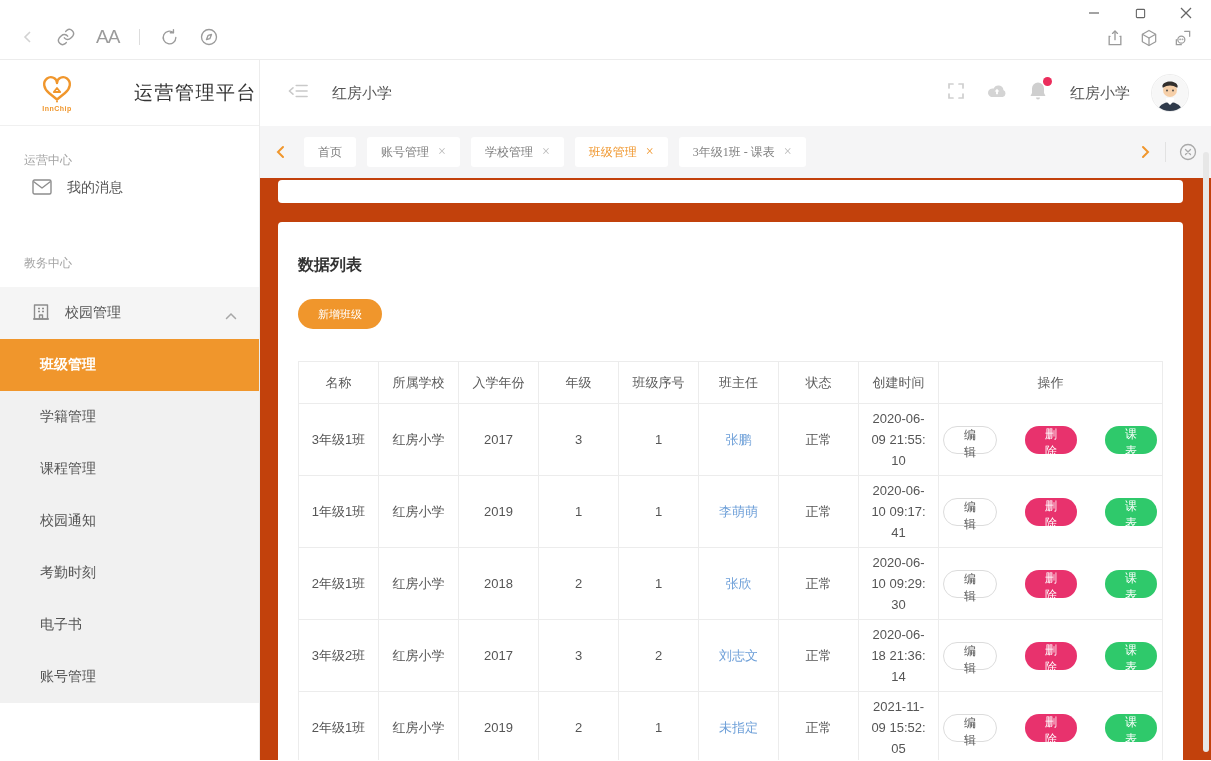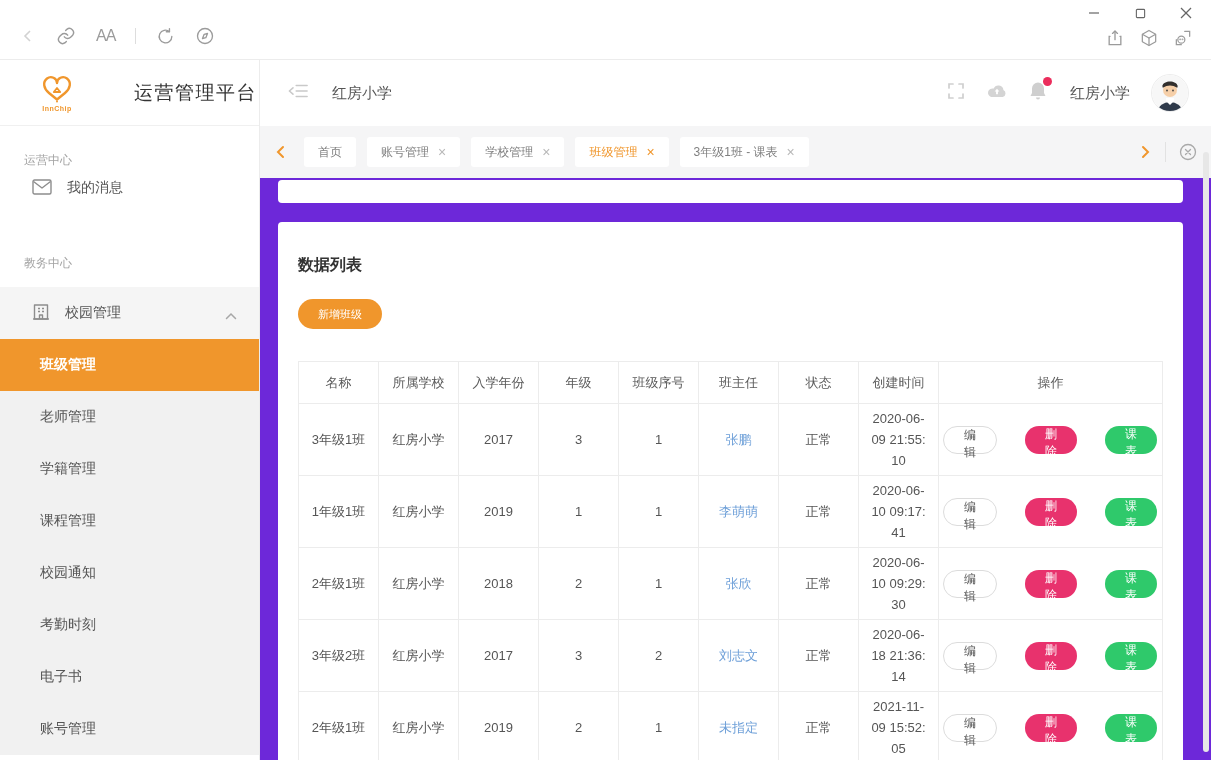--- a/index.html
+++ b/index.html
@@ -4,21 +4,21 @@
 <style>
   * { margin:0; padding:0; box-sizing:border-box; }
   html,body { width:1211px; height:761px; overflow:hidden; background:#fff;
     font-family:"Liberation Sans","DejaVu Sans",sans-serif; }
 
   
   .titlebar { position:relative; height:60px; background:#fff; border-bottom:1px solid #ececec; }
   .tb-left { position:absolute; left:20px; top:26px; display:flex; align-items:center; gap:20px; }
   .tb-left svg { display:block; }
   .tb-divider { width:1px; height:16px; background:#ddd; }
-  .font-glyph { font-size:16px; color:#9b9b9b; letter-spacing:-1px;text-align:right; }
+  .font-glyph { font-size:19px; color:#9b9b9b; letter-spacing:-1px;text-align:right; }
   .win-controls { position:absolute; right:10px; top:2px; display:flex; align-items:center; gap:16px; }
   .win-btn { width:30px; height:22px; display:flex; align-items:center; justify-content:center; cursor:pointer; }
   .tb-right { position:absolute; right:18px; top:28px; display:flex; align-items:center; gap:14px; }
   .tb-right .icon-btn { cursor:pointer; }
 
   
   .app { display:flex; height:700px; }
   .sidebar { width:260px; flex-shrink:0; background:#fff; border-right:1px solid #ececec; overflow:hidden; }
   .logo { height:66px; border-bottom:1px solid #f0f0f0; display:flex; align-items:center; padding-left:36px; gap:8px; }
   .logo-mark { width:42px; text-align:center; }
@@ -28,33 +28,33 @@
   .side-label { margin:26px 0 0 24px; height:17px; font-size:12px; color:#a3a3a3; }
   .menu-item { height:50px; margin-top:10px; display:flex; align-items:flex-start; padding-left:32px; gap:15px;
     font-size:14px; color:#555; cursor:pointer; }
   .group-header { margin-top:15px; height:52px; background:#f5f5f5; display:flex; align-items:center;
     padding-left:32px; gap:15px; font-size:14px; color:#555; position:relative; cursor:pointer; }
   .group-header .chev { position:absolute; right:22px; top:20px; }
   .submenu { background:#f1f1f1; }
   .submenu-item { height:52px; display:flex; align-items:center; padding-left:40px; font-size:14px; color:#555; cursor:pointer; }
   .submenu-item.active { background:#f0962c; color:#fff; font-weight:bold; }
 
-  .content { flex:1; min-width:0; position:relative; background:#6d28d9; display:flex; flex-direction:column; }
+  .content { flex:1; min-width:0; position:relative; background:#c2410c; display:flex; flex-direction:column; }
   .content-header { height:66px; background:#fff; display:flex; align-items:center; padding:0 22px; flex-shrink:0; }
   .collapse-icon { margin-left:6px; cursor:pointer; }
   .ch-title { margin-left:24px; font-size:15px; color:#555; }
   .ch-right { margin-left:auto; display:flex; align-items:center; gap:21px; }
   .ch-right .icon-btn { cursor:pointer; }
   .bell-wrap { position:relative; }
   .bell-dot { position:absolute; top:-4px; right:-5px; width:9px; height:9px; border-radius:50%; background:#eb2d5c; }
   .user-name { font-size:15px; color:#555; margin-left:2px; }
   .avatar { width:38px; height:38px; border-radius:50%; border:1px solid #ededed; background:#fff; overflow:hidden; }
 
   
-  .tabbar { height:52px; background:#f5f5f6; display:flex; align-items:center; padding:0 14px 0 14px; flex-shrink:0; }
+  .tabbar { height:52px; background:#f5f5f6; display:flex; align-items:center; padding:0 14px 0 14px; flex-shrink:0;font-family:Liberation Serif, serif; }
   .tab-nav { cursor:pointer; display:flex; align-items:center; }
   .tabs { display:flex; gap:11px; margin-left:16px; flex:1; }
   .tab { height:30px; background:#fff; border-radius:3px; display:flex; align-items:center; padding:0 14px;
     font-size:12px; color:#7f7f7f; cursor:pointer; }
   .tab .tab-close { margin-left:9px; color:#b8b8b8; font-size:14px; line-height:1; }
   .tab.active .tab-label { color:#f0962c; }
   .tab.active .tab-close { color:#f0962c; }
   .tabbar-right { display:flex; align-items:center; gap:13px; }
   .tb-sep { width:1px; height:20px; background:#e2e2e2; }
 
@@ -189,21 +189,20 @@
               <path d="M1 16h16"></path>
               <path d="M6 5.5h2M10 5.5h2M6 8.5h2M10 8.5h2M7.5 16v-4h3v4"></path>
             </svg></span>
           <span>校园管理</span>
           <span class="chev"><svg width="12" height="8" viewBox="0 0 12 8" fill="none" stroke="#a7a7a7" stroke-width="1.5" stroke-linecap="round">
               <path d="M1.5 6.5 L6 2 L10.5 6.5"></path>
             </svg></span>
         </div>
         <div class="submenu">
           <div class="submenu-item active">班级管理</div>
-          <div class="submenu-item">老师管理</div>
           <div class="submenu-item">学籍管理</div>
           <div class="submenu-item">课程管理</div>
           <div class="submenu-item">校园通知</div>
           <div class="submenu-item">考勤时刻</div>
           <div class="submenu-item">电子书</div>
           <div class="submenu-item">账号管理</div>
         </div>
       </nav>
   </aside>
 

